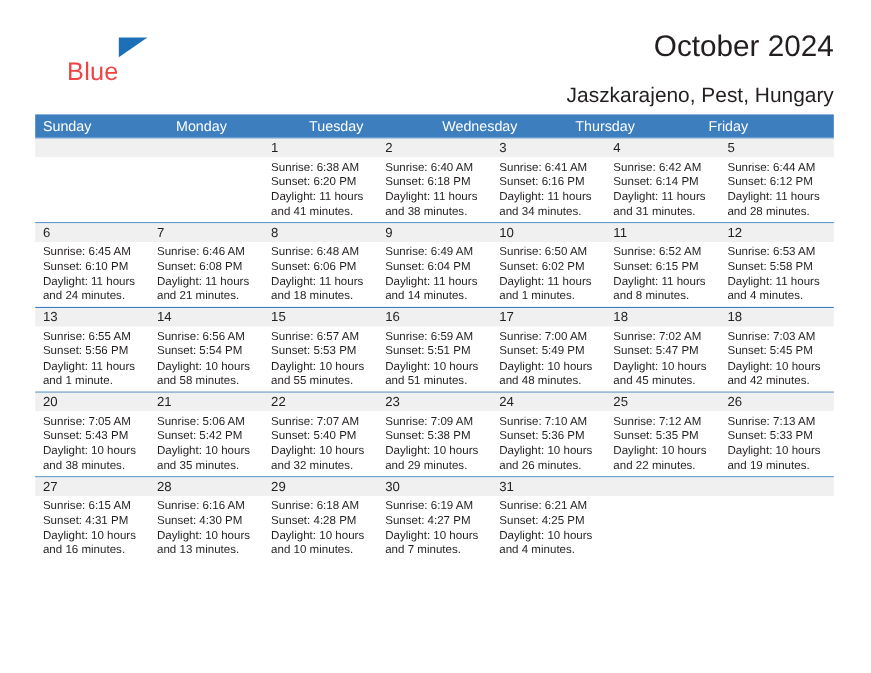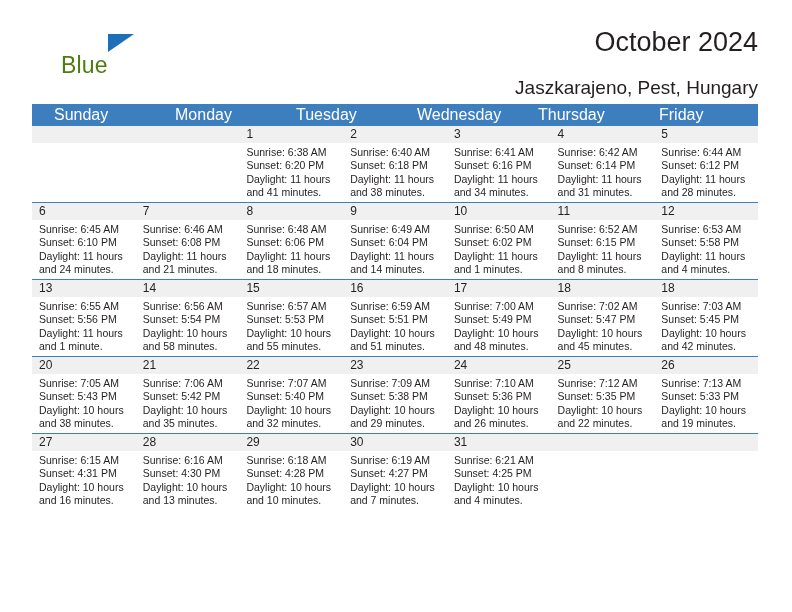--- a/index.html
+++ b/index.html
@@ -53,21 +53,21 @@
     height: 0;
     border-left: 26px solid #1d70b8;
     border-bottom: 18px solid transparent;
   }
   .logo-blue {
     position: absolute;
     left: 29px;
     top: 22px;
     font-size: 23px;
     letter-spacing: 0.2px;
-    color: #4d7c0f;
+    color: #ef4444;
     font-family: "Liberation Sans", sans-serif;
   }
 
   .title-wrap {
     position: absolute;
     right: 0;
     top: 0;
     text-align: right;
   }
   .cal-title {
@@ -92,23 +92,23 @@
     width: 726px;
   }
   .dow-row {
     display: flex;
     background: #3d7ebf;
     height: 21px;
   }
   .dow {
     flex: 1 1 0;
     color: #ffffff;
-    font-size: 16px;
+    font-size: 13px;
     line-height: 21px;
-    padding-left: 22px;
+    padding-left: 7px;
     box-sizing: border-box;
     white-space: nowrap;
     overflow: hidden;
   }
   .week {
     border-top: 1.6px solid #3d7ebf;
   }
   .week:first-of-type {
     border-top: none;
   }
@@ -351,21 +351,21 @@
         <div class="daynum">26</div>
       </div>
       <div class="week-body">
         <div class="cell">
           <div class="ln">Sunrise: 7:05 AM</div>
           <div class="ln">Sunset: 5:43 PM</div>
           <div class="ln">Daylight: 10 hours</div>
           <div class="ln">and 38 minutes.</div>
         </div>
         <div class="cell">
-          <div class="ln">Sunrise: 7:06 AM</div>
+          <div class="ln">Sunrise: 5:06 AM</div>
           <div class="ln">Sunset: 5:42 PM</div>
           <div class="ln">Daylight: 10 hours</div>
           <div class="ln">and 35 minutes.</div>
         </div>
         <div class="cell">
           <div class="ln">Sunrise: 7:07 AM</div>
           <div class="ln">Sunset: 5:40 PM</div>
           <div class="ln">Daylight: 10 hours</div>
           <div class="ln">and 32 minutes.</div>
         </div>

